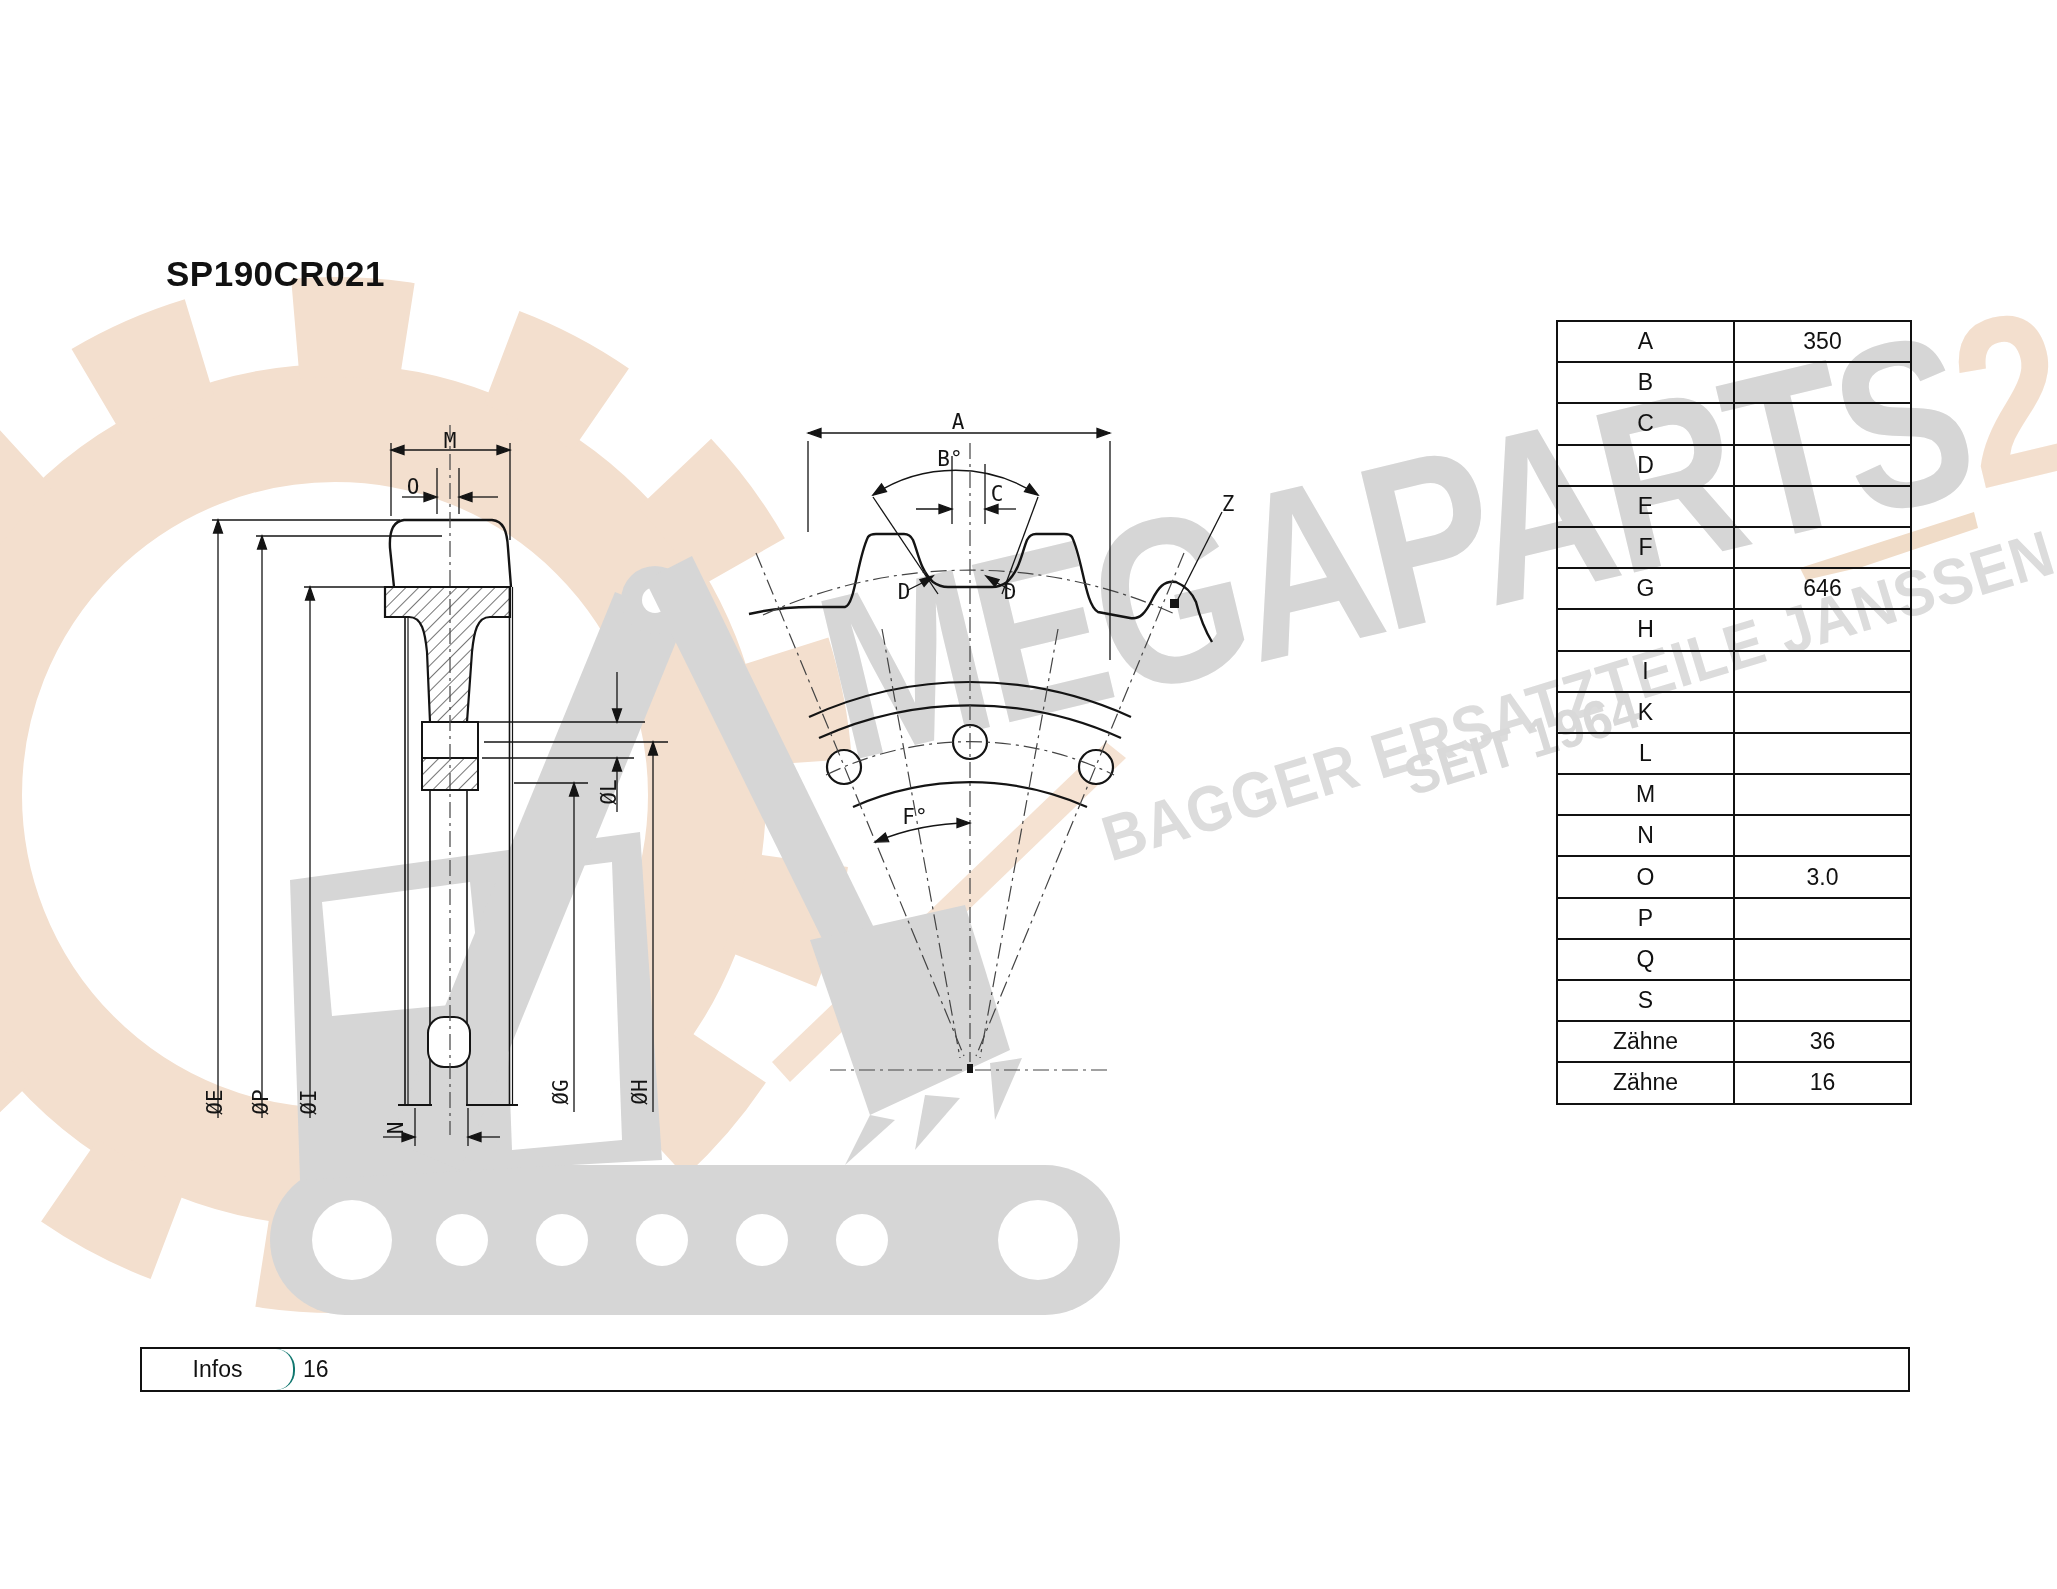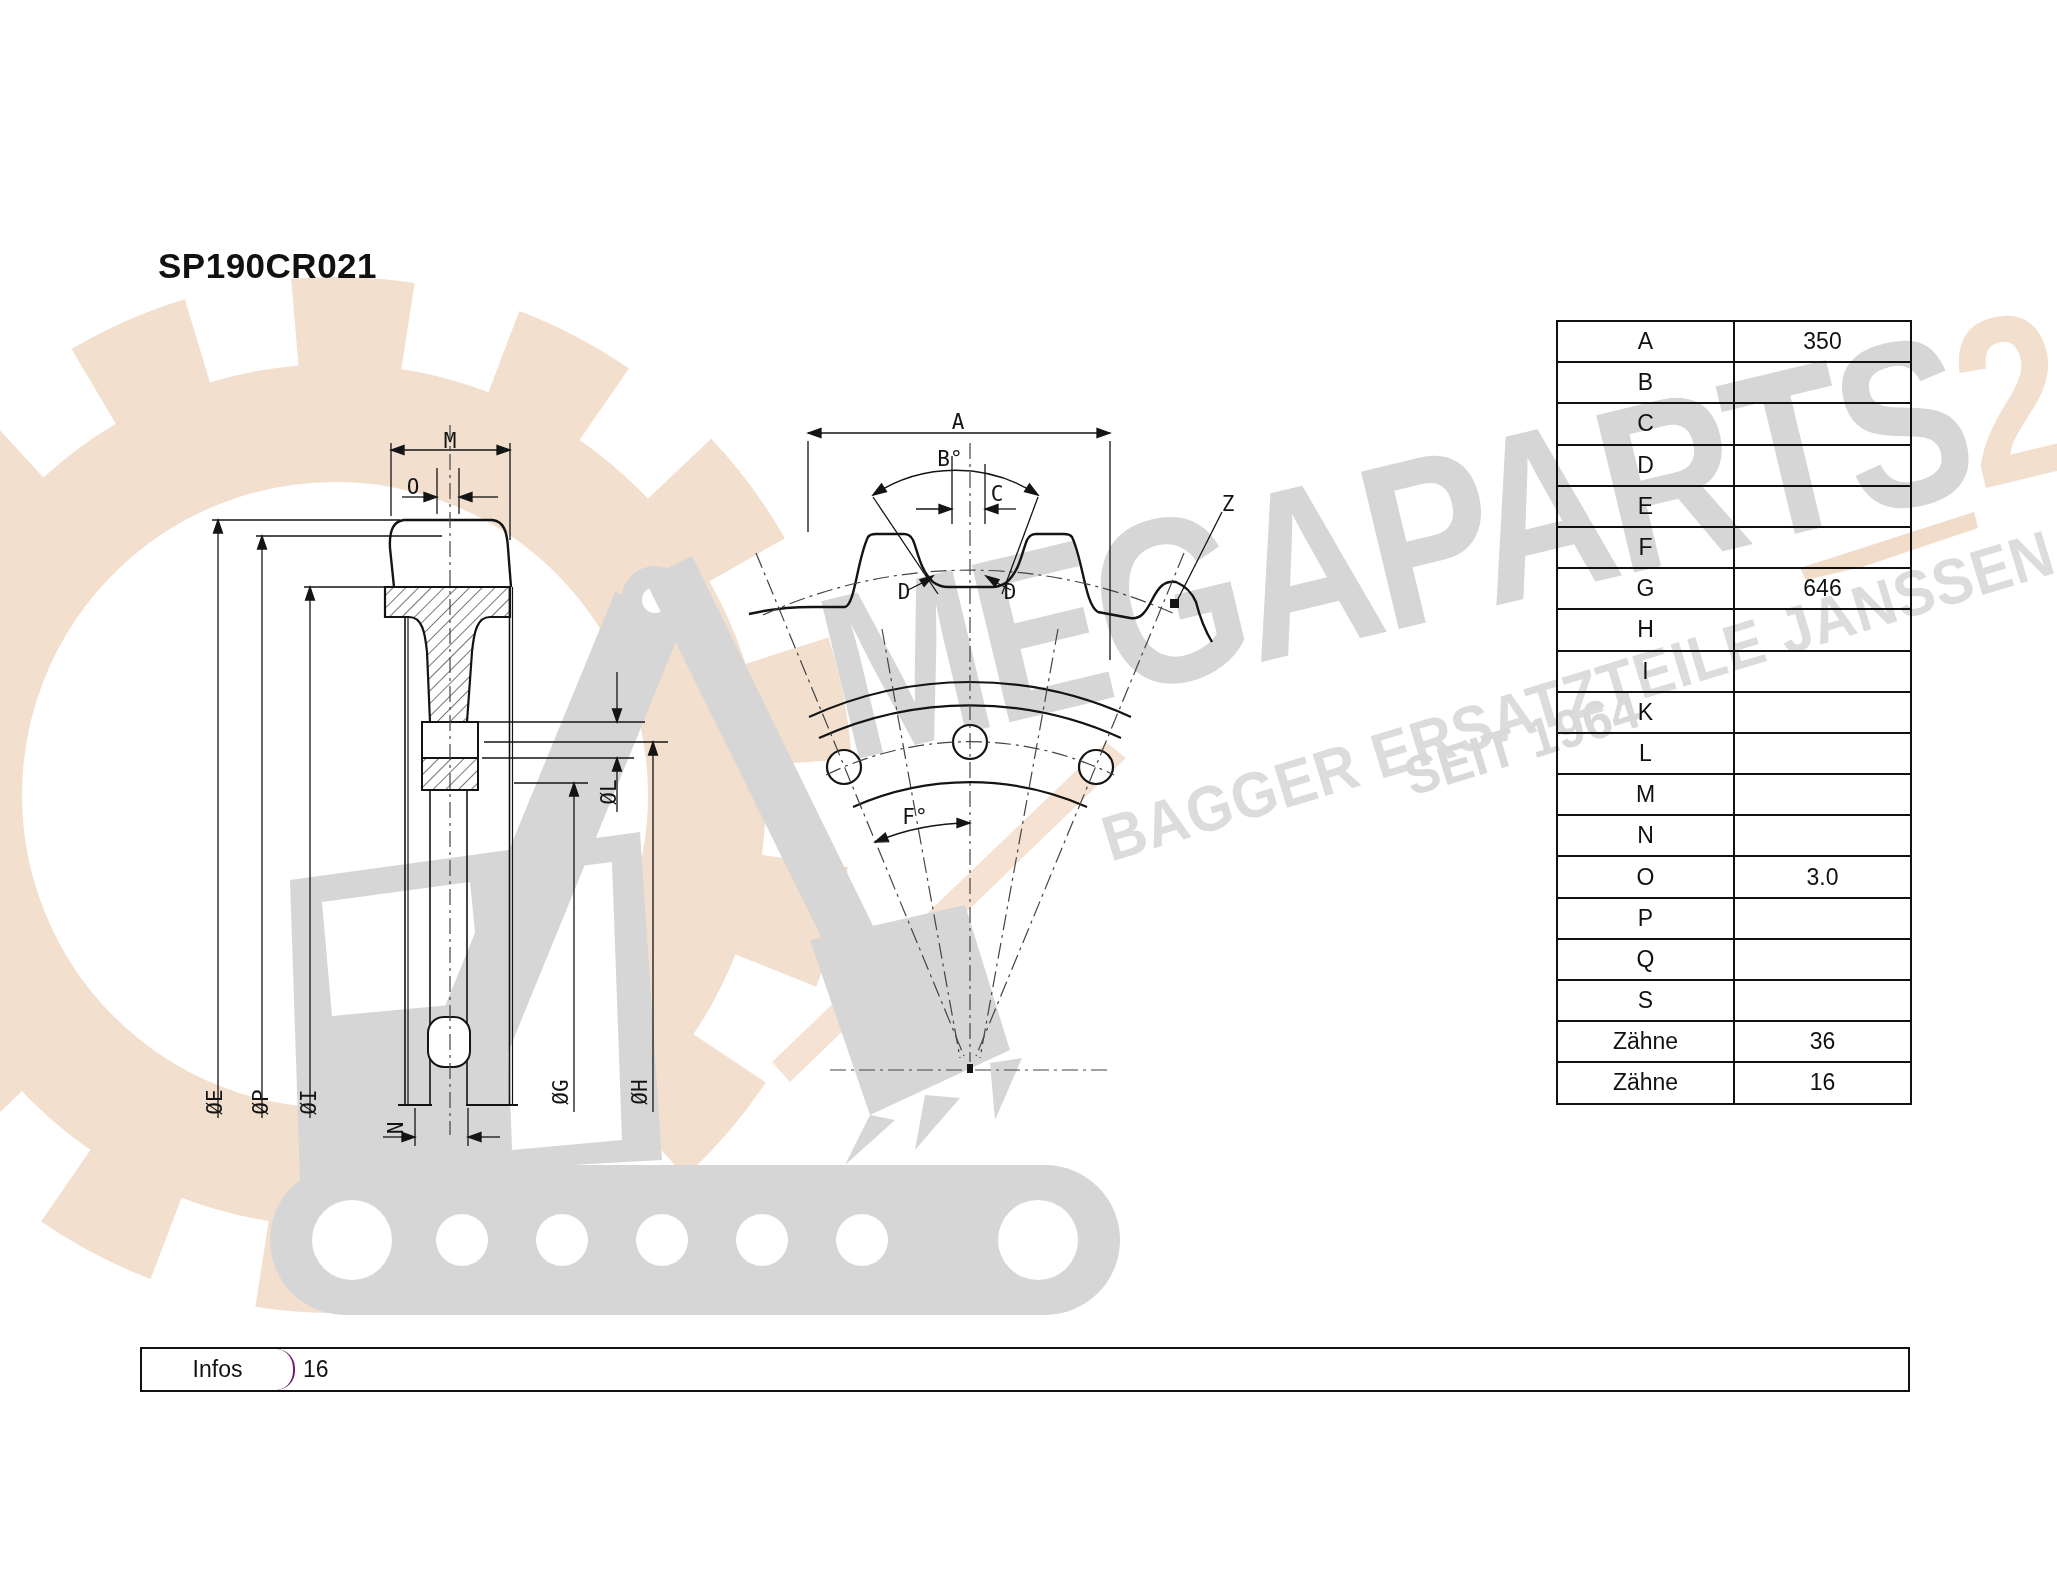--- a/index.html
+++ b/index.html
@@ -19,36 +19,36 @@
   .wm-seit{left:1398px;top:752px;font-size:54px;color:#d9d9d9;
            transform:rotate(-17deg) scaleX(0.95);}
 
   
   .drawing-svg{position:absolute;inset:0;z-index:2;}
   .dim-label{position:absolute;z-index:3;font-family:"DejaVu Sans Mono", monospace;
              font-size:21px;color:#141414;transform:translate(-50%,-50%);white-space:nowrap;}
   .dim-label.rot{transform:translate(-50%,-50%) rotate(-90deg);}
 
   
-  .page-title{position:absolute;left:150px;top:238px;z-index:4;margin:8px;
+  .page-title{position:absolute;left:150px;top:238px;z-index:4;margin:16px;
               font-size:35px;font-weight:bold;letter-spacing:0.5px;}
 
   
   .spec-table{position:absolute;left:1556px;top:320px;width:352px;z-index:4;
               border:2px solid #111;display:grid;grid-template-columns:177px 1fr;
               font-size:23px;background:transparent;}
   .spec-table > div{height:39.2px;border-bottom:2px solid #111;
                     display:flex;align-items:center;justify-content:center;}
   .spec-table > div:nth-child(odd){border-right:2px solid #111;}
   .spec-table > div:nth-last-child(-n+2){border-bottom:none;}
 
   
   .info-bar{position:absolute;left:140px;top:1347px;width:1766px;height:41px;z-index:4;
             border:2px solid #111;display:flex;font-size:23px;background:transparent;}
-  .info-bar .info-label{width:151px;border-right:2px solid #701a75;
+  .info-bar .info-label{width:151px;border-right:2px solid #0f766e;
                         display:flex;align-items:center;justify-content:center;border-radius:19px;}
   .info-bar .info-value{flex:1;display:flex;align-items:center;padding-left:8px;}
 </style>
 </head>
 <body>
 
 <div class="canvas">
 
   <svg class="wm-svg" viewBox="0 0 2057 1589">
     <g>

